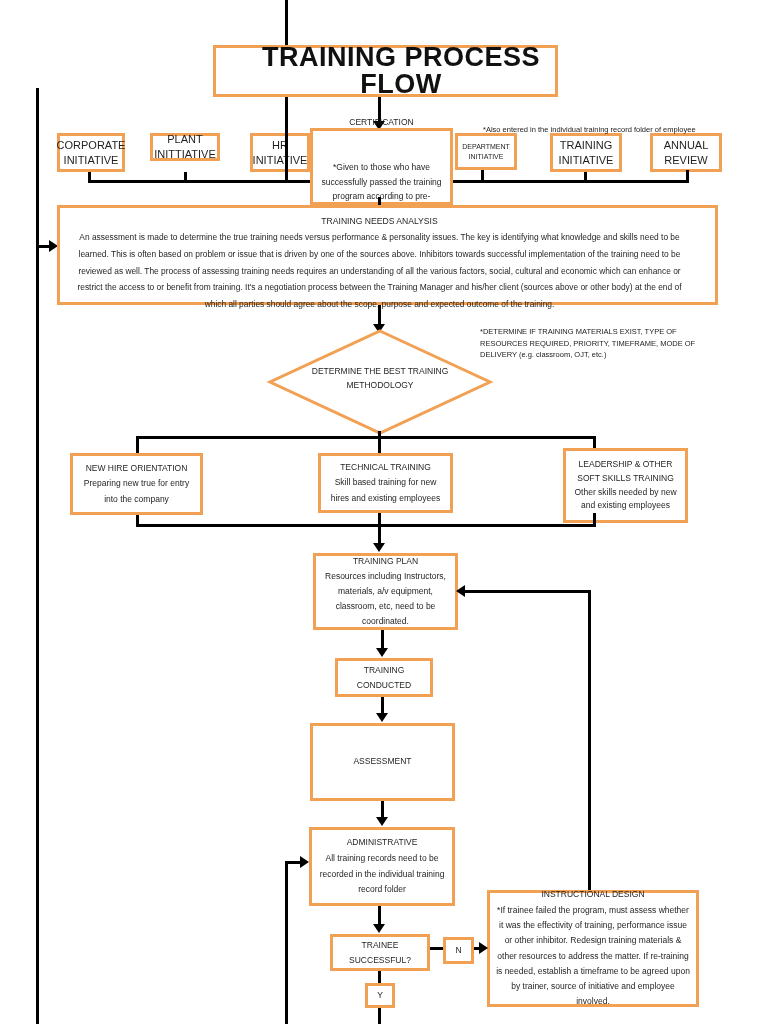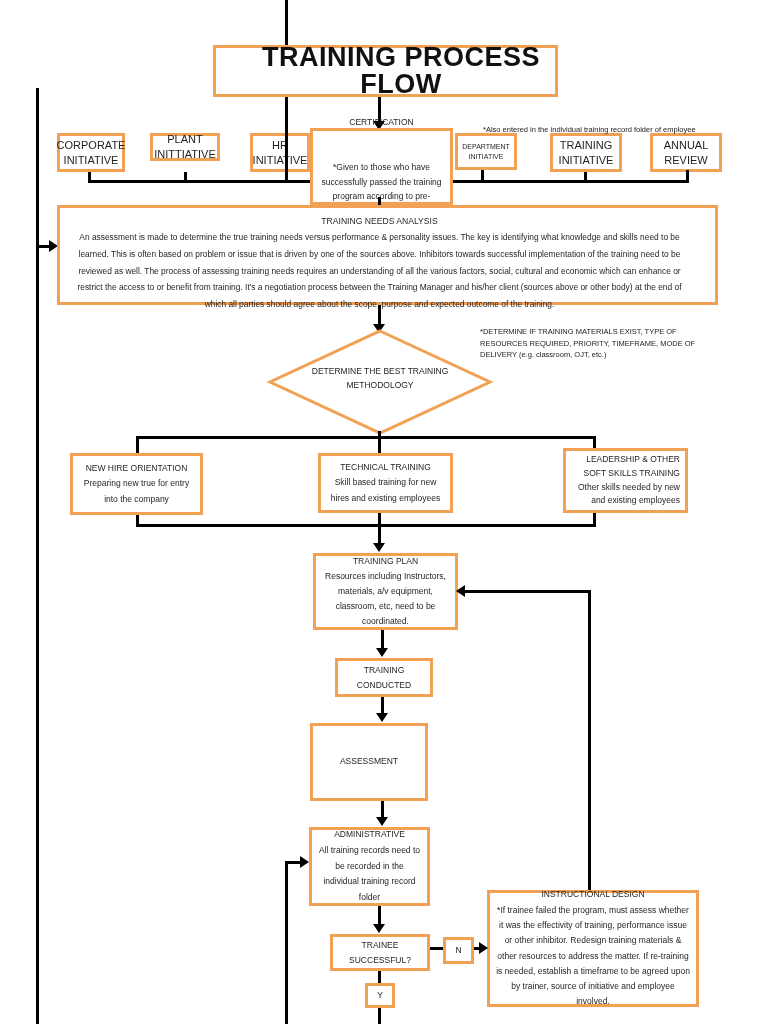--- a/index.html
+++ b/index.html
@@ -132,21 +132,21 @@
 <div class="vline" style="left:593px;top:436px;height:12px;"></div>
 
 <div class="obox" style="left:70px;top:453px;width:133px;height:62px;line-height:1.8;">
   <span class="hd">NEW HIRE ORIENTATION</span>
   <span class="bd">Preparing new true for entry into the company</span>
 </div>
 <div class="obox" style="left:318px;top:453px;width:135px;height:60px;line-height:1.8;">
   <span class="hd">TECHNICAL TRAINING</span>
   <span class="bd">Skill based training for new hires and existing employees</span>
 </div>
-<div class="obox" style="left:563px;top:448px;width:125px;height:65px;line-height:1.6;text-align:right;">
+<div class="obox" style="left:563px;top:448px;width:125px;height:75px;line-height:1.6;">
   <span class="hd">LEADERSHIP &amp; OTHER SOFT SKILLS TRAINING</span>
   <span class="bd">Other skills needed by new and existing employees</span>
 </div>
 
 <div class="hline" style="left:136px;top:524px;width:460px;"></div>
 <div class="vline" style="left:136px;top:515px;height:10px;"></div>
 <div class="vline" style="left:378px;top:513px;height:12px;"></div>
 <div class="vline" style="left:593px;top:513px;height:12px;"></div>
 <div class="vline" style="left:378px;top:524px;height:20px;"></div>
 <div class="ah ah-down" style="left:373px;top:543px;"></div>
@@ -159,28 +159,28 @@
 <div class="vline" style="left:381px;top:630px;height:19px;"></div>
 <div class="ah ah-down" style="left:376px;top:648px;"></div>
 
 <div class="obox" style="left:335px;top:658px;width:98px;height:39px;line-height:1.7;">
   <span class="hd">TRAINING CONDUCTED</span>
 </div>
 
 <div class="vline" style="left:381px;top:697px;height:17px;"></div>
 <div class="ah ah-down" style="left:376px;top:713px;"></div>
 
-<div class="obox" style="left:310px;top:723px;width:118px;height:78px;line-height:1.8;">
+<div class="obox" style="left:310px;top:723px;width:145px;height:78px;line-height:1.8;">
   <span class="hd">ASSESSMENT</span>
 </div>
 
 <div class="vline" style="left:381px;top:801px;height:18px;"></div>
 <div class="ah ah-down" style="left:376px;top:817px;"></div>
 
-<div class="obox" style="left:309px;top:827px;width:121px;height:79px;line-height:1.85;">
+<div class="obox" style="left:309px;top:827px;width:146px;height:79px;line-height:1.85;">
   <span class="hd">ADMINISTRATIVE</span>
   <span class="bd">All training records need to be recorded in the individual training record folder</span>
 </div>
 
 <div class="vline" style="left:285px;top:861px;height:163px;"></div>
 <div class="hline" style="left:285px;top:861px;width:17px;"></div>
 <div class="ah ah-right" style="left:300px;top:856px;"></div>
 
 <div class="vline" style="left:378px;top:906px;height:20px;"></div>
 <div class="ah ah-down" style="left:373px;top:924px;"></div>

